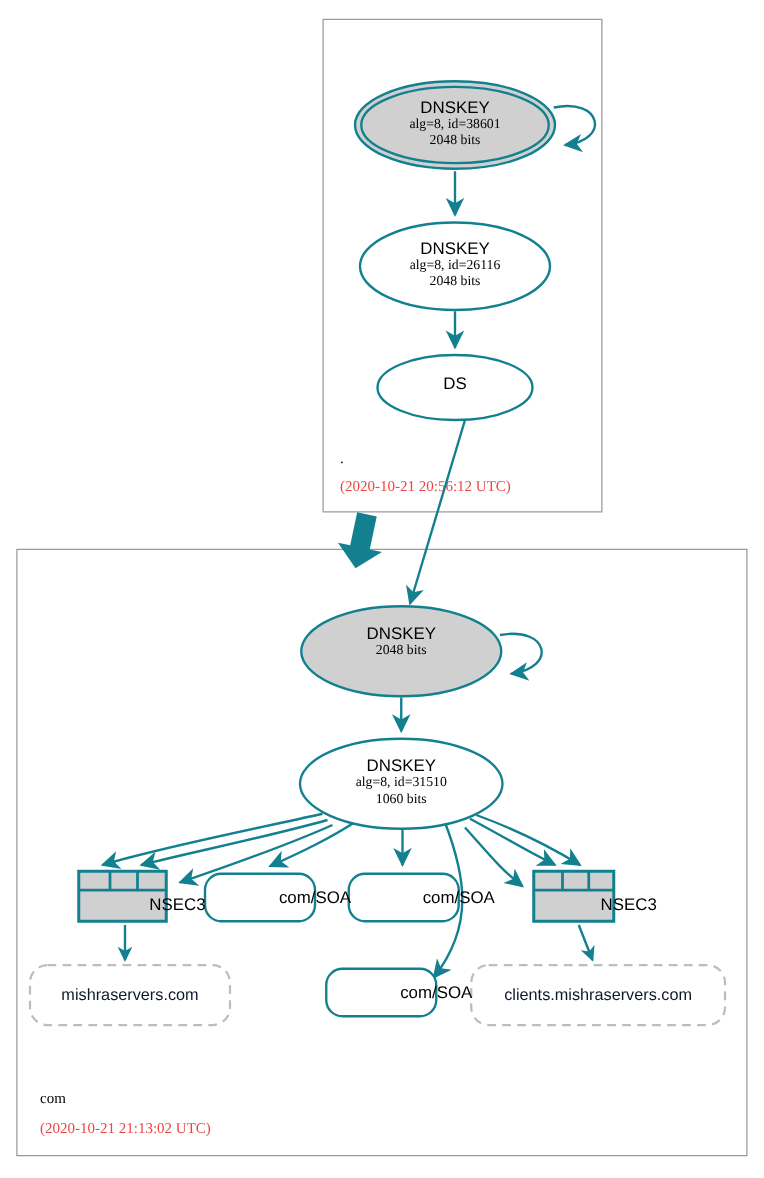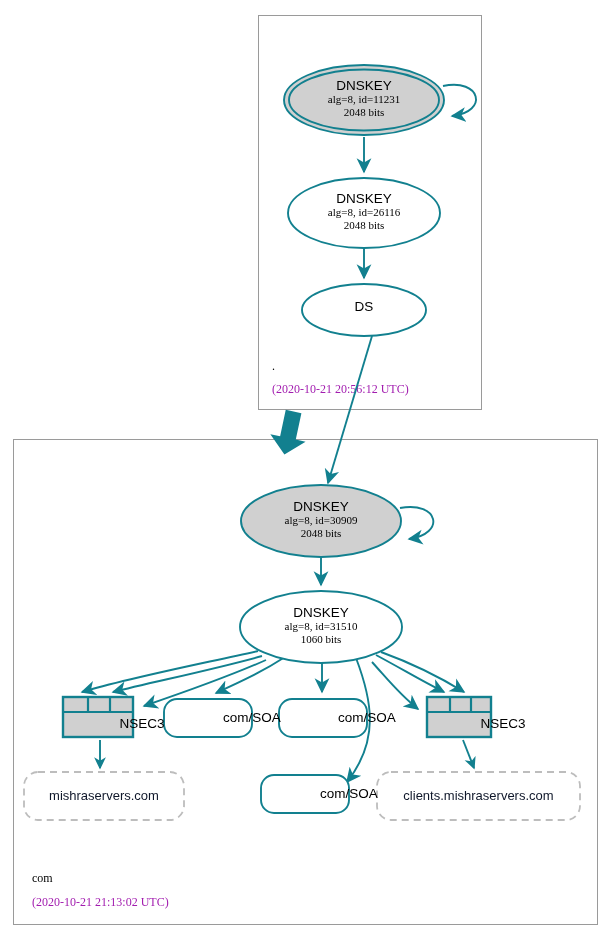--- a/index.html
+++ b/index.html
@@ -1,21 +1,21 @@
 <!DOCTYPE html>
 <html><head>
 <meta charset="utf-8">
 <title>DNSSEC Authentication Chain</title>
 <style>
   html,body{margin:0;padding:0;background:#ffffff;}
   #root{position:relative;width:611px;height:942px;background:#fff;
         font-family:"Liberation Serif", serif;overflow:hidden;border-radius:27px;}
   .zonebox{position:absolute;border:1px solid #9a9a9a;background:#fff;box-sizing:border-box;}
   .zone-label{position:absolute;font-family:"Liberation Serif",serif;font-size:12px;color:#000;white-space:nowrap;}
-  .zone-time{position:absolute;font-family:"Liberation Serif",serif;font-size:12px;color:#a21caf;white-space:nowrap;}
+  .zone-time{position:absolute;font-family:"Liberation Serif",serif;font-size:12px;color:#ef4444;white-space:nowrap;}
 
   svg.layer{position:absolute;left:0;top:0;width:611px;height:942px;overflow:visible;}
   svg.layer.edges{z-index:2;}
   svg.layer.nodes{z-index:3;}
 
   .node-label{position:absolute;z-index:4;text-align:center;color:#000;pointer-events:none;}
   .nl-t1{font-family:"Liberation Sans",sans-serif;font-size:13.5px;line-height:15px;}
   .nl-t2{font-family:"Liberation Serif",serif;font-size:11px;line-height:12.5px;}
   .nl-box{font-family:"Liberation Sans",sans-serif;font-size:13.5px;line-height:15px;padding-left:44px;}
   .nl-dash{font-family:"Liberation Sans",sans-serif;font-size:13px;line-height:15px;color:#0f172a;}
@@ -109,37 +109,36 @@
     <rect x="164" y="699" width="88" height="38" rx="13" ry="13" fill="#ffffff" stroke="#12808f" stroke-width="1.9"></rect>
     <rect x="279" y="699" width="88" height="38" rx="13" ry="13" fill="#ffffff" stroke="#12808f" stroke-width="1.9"></rect>
     <rect x="261" y="775" width="88" height="38" rx="13" ry="13" fill="#ffffff" stroke="#12808f" stroke-width="1.9"></rect>
 
     <rect x="24" y="772" width="160" height="48" rx="14" ry="14" fill="#ffffff" stroke="#bdbdbd" stroke-width="1.8" stroke-dasharray="7,5"></rect>
     <rect x="377" y="772" width="203" height="48" rx="14" ry="14" fill="#ffffff" stroke="#bdbdbd" stroke-width="1.8" stroke-dasharray="7,5"></rect>
   </svg>
 
   <div class="node-label" id="lbl-root-ksk" style="width: 220px; left: 254px; top: 78px;">
     <div class="nl-t1">DNSKEY</div>
-    <div class="nl-t2">alg=8, id=11231</div>
+    <div class="nl-t2">alg=8, id=38601</div>
     <div class="nl-t2">2048 bits</div>
   </div>
 
   <div class="node-label" id="lbl-root-zsk" style="width: 220px; left: 254px; top: 191px;">
     <div class="nl-t1">DNSKEY</div>
     <div class="nl-t2">alg=8, id=26116</div>
     <div class="nl-t2">2048 bits</div>
   </div>
 
   <div class="node-label" id="lbl-root-ds" style="width: 220px; left: 254px; top: 299px;">
     <div class="nl-t1">DS</div>
   </div>
 
   <div class="node-label" id="lbl-com-ksk" style="width: 220px; left: 211px; top: 499px;">
     <div class="nl-t1">DNSKEY</div>
-    <div class="nl-t2">alg=8, id=30909</div>
     <div class="nl-t2">2048 bits</div>
   </div>
 
   <div class="node-label" id="lbl-com-zsk" style="width: 220px; left: 211px; top: 605px;">
     <div class="nl-t1">DNSKEY</div>
     <div class="nl-t2">alg=8, id=31510</div>
     <div class="nl-t2">1060 bits</div>
   </div>
 
   <div id="rrset-labels">

